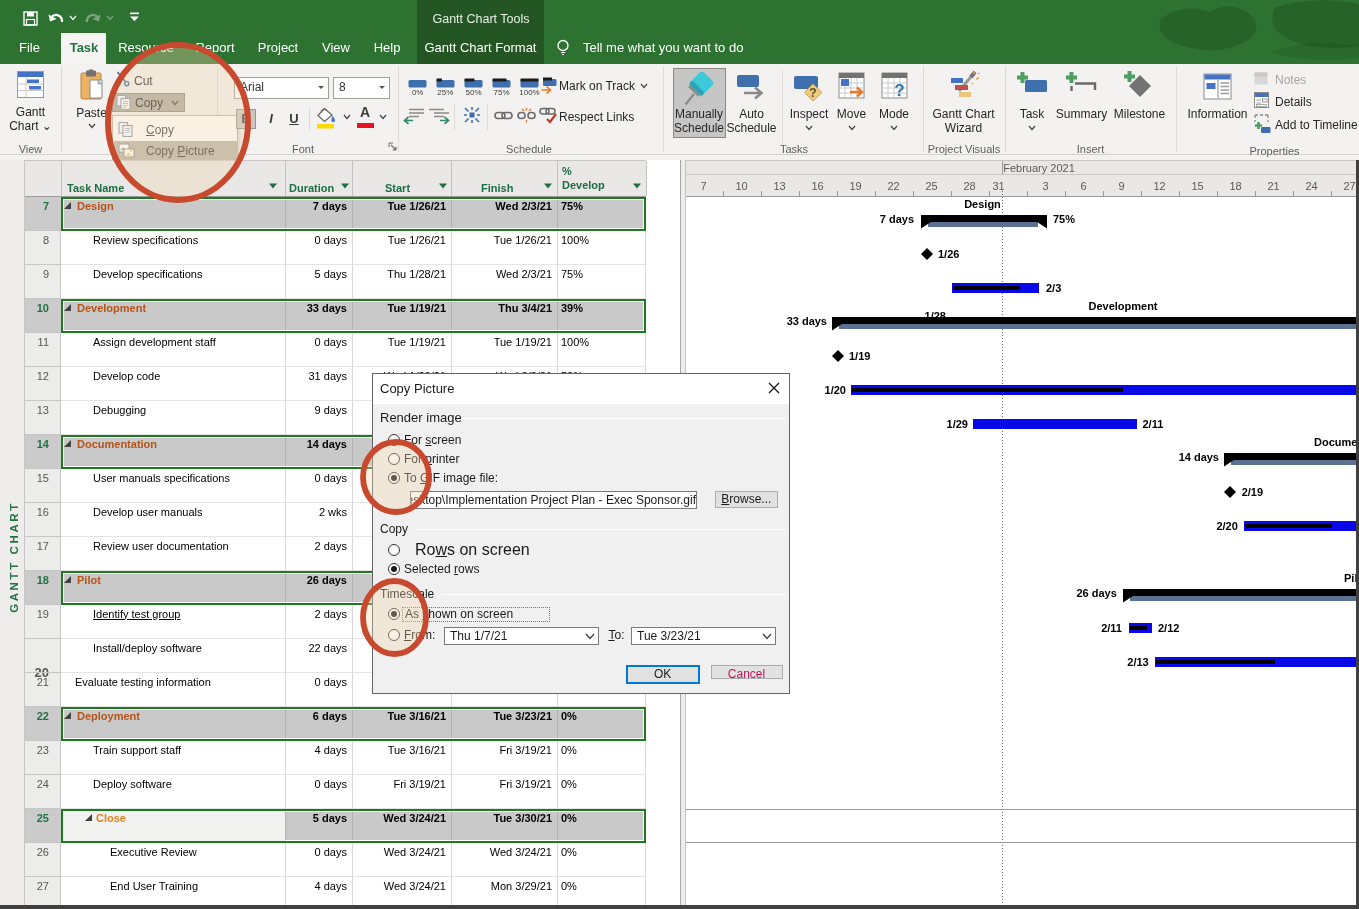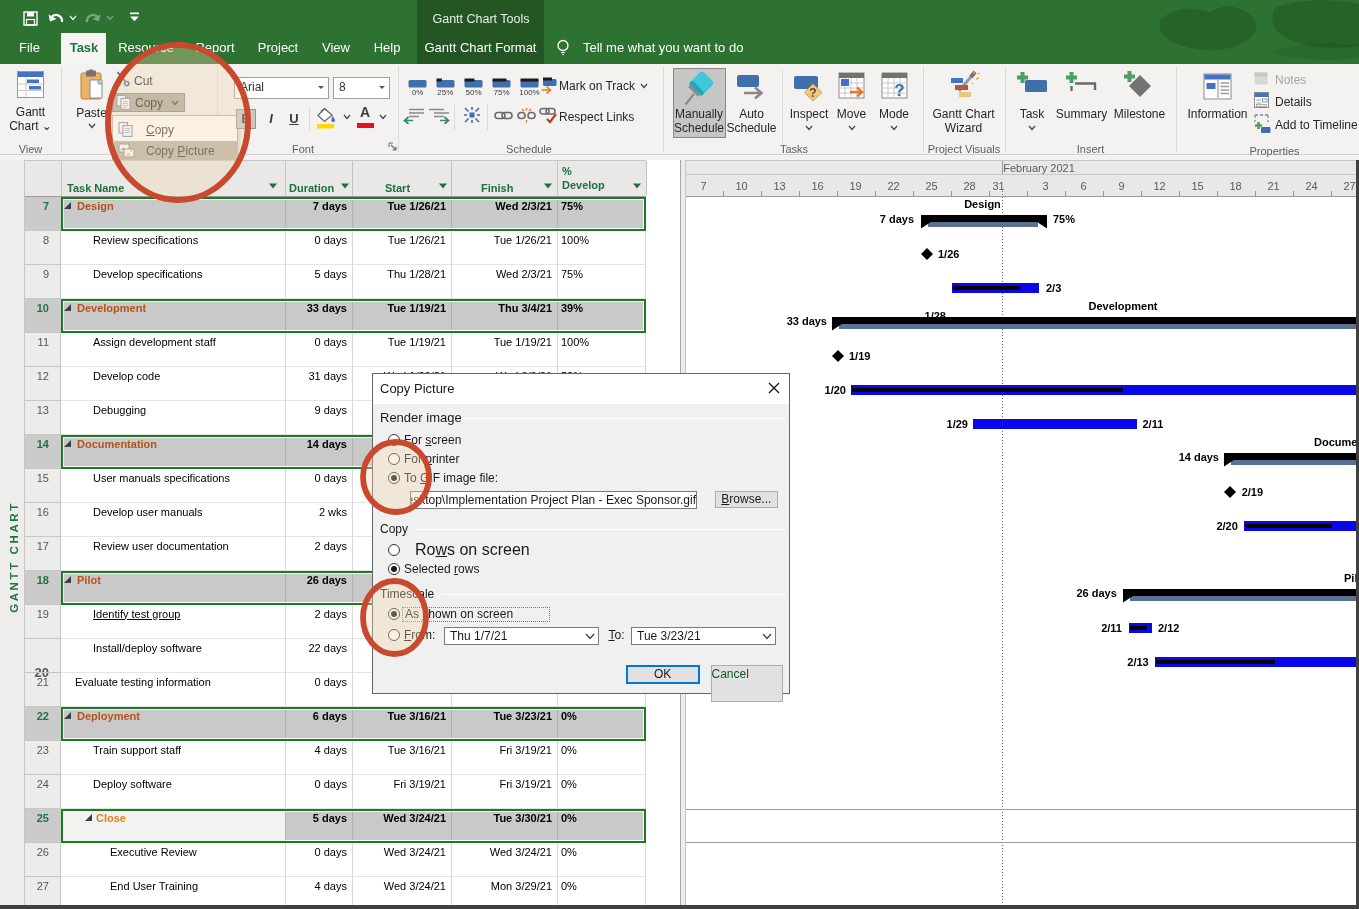--- a/index.html
+++ b/index.html
@@ -819,21 +819,21 @@
 <svg class="a" style="left:585px;top:632.5px" width="10" height="7" viewBox="0 0 10 7">
       <path d="M1 1 L5 5.5 L9 1" fill="none" stroke="#444" stroke-width="1.3"></path>
     </svg>
 <div class="t" style="left:608.5px;top:627.9px;height:14px;line-height:14px;font-size:12px;color:#1a1a1a;font-weight:normal;"><u>T</u>o:</div>
 <div class="a" style="left:631.4px;top:626.8px;width:144.5px;height:17.8px;background:#fff;border:1px solid #7a7a7a"></div>
 <div class="t" style="left:637px;top:629px;height:14px;line-height:14px;font-size:12px;color:#1a1a1a;font-weight:normal;">Tue 3/23/21</div>
 <svg class="a" style="left:762px;top:632.5px" width="10" height="7" viewBox="0 0 10 7">
       <path d="M1 1 L5 5.5 L9 1" fill="none" stroke="#444" stroke-width="1.3"></path>
     </svg>
 <div class="a" style="left:625.6px;top:664.8px;width:74px;height:19px;background:#e1e1e1;border:2px solid #0078d7;text-align:center;line-height:15px;font-size:12px;color:#1a1a1a">OK</div>
-<div class="a" style="left:710.5px;top:664.8px;width:72px;height:37px;background:#e1e1e1;border:1px solid #adadad;line-height:17px;font-size:12px;color:#14532d">Cancel</div>
+<div class="a" style="left:710.5px;top:664.8px;width:72px;height:14px;background:#e1e1e1;border:1px solid #adadad;text-align:center;line-height:17px;font-size:12px;color:#be185d">Cancel</div>
 <svg class="a" style="left:100px;top:37.0px;z-index:50" width="156" height="171.0">
       <ellipse cx="78" cy="85.5" rx="70" ry="77.5" fill="rgba(240,216,175,0.35)" stroke="#c8492e" stroke-width="6"></ellipse>
     </svg>
 <svg class="a" style="left:355px;top:434px;z-index:50" width="82" height="86">
       <ellipse cx="41" cy="43" rx="33" ry="35" fill="rgba(240,216,175,0.35)" stroke="#c8492e" stroke-width="5.8"></ellipse>
     </svg>
 <svg class="a" style="left:354.5px;top:572.5px;z-index:50" width="79.0" height="89.0">
       <ellipse cx="39.5" cy="44.5" rx="31.5" ry="36.5" fill="rgba(240,216,175,0.35)" stroke="#c8492e" stroke-width="5.8"></ellipse>
     </svg>
 </div>

